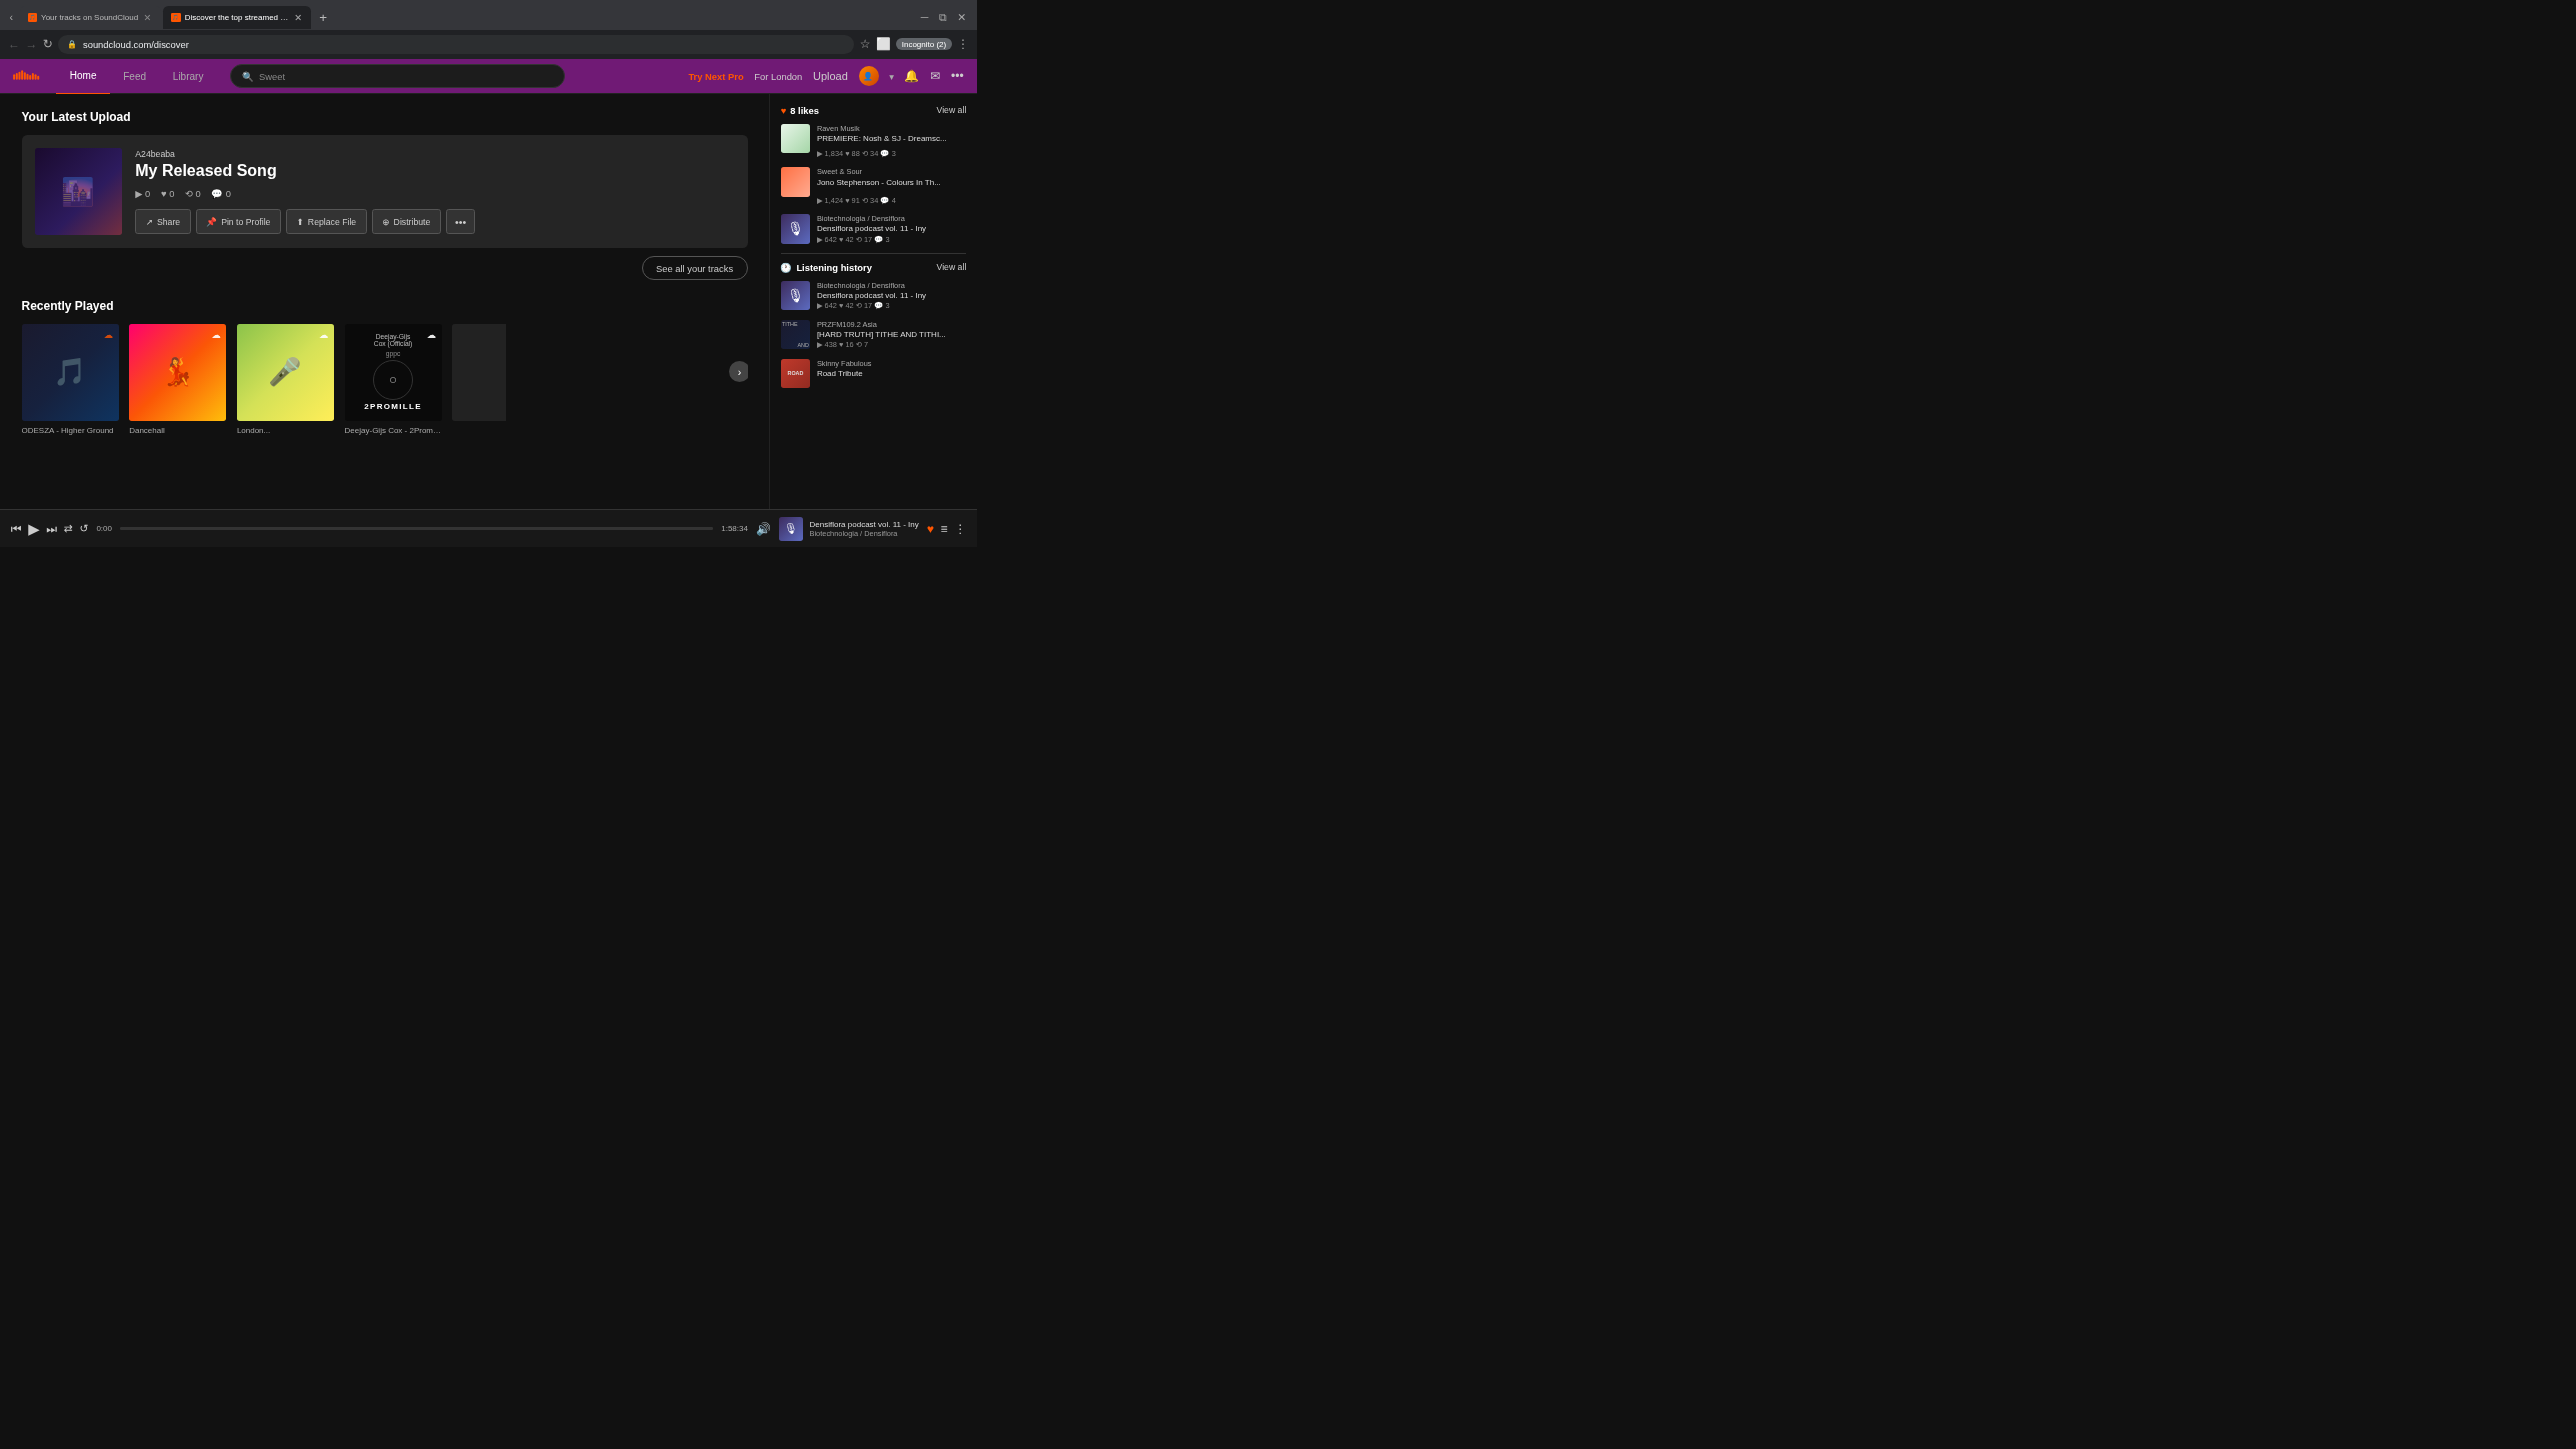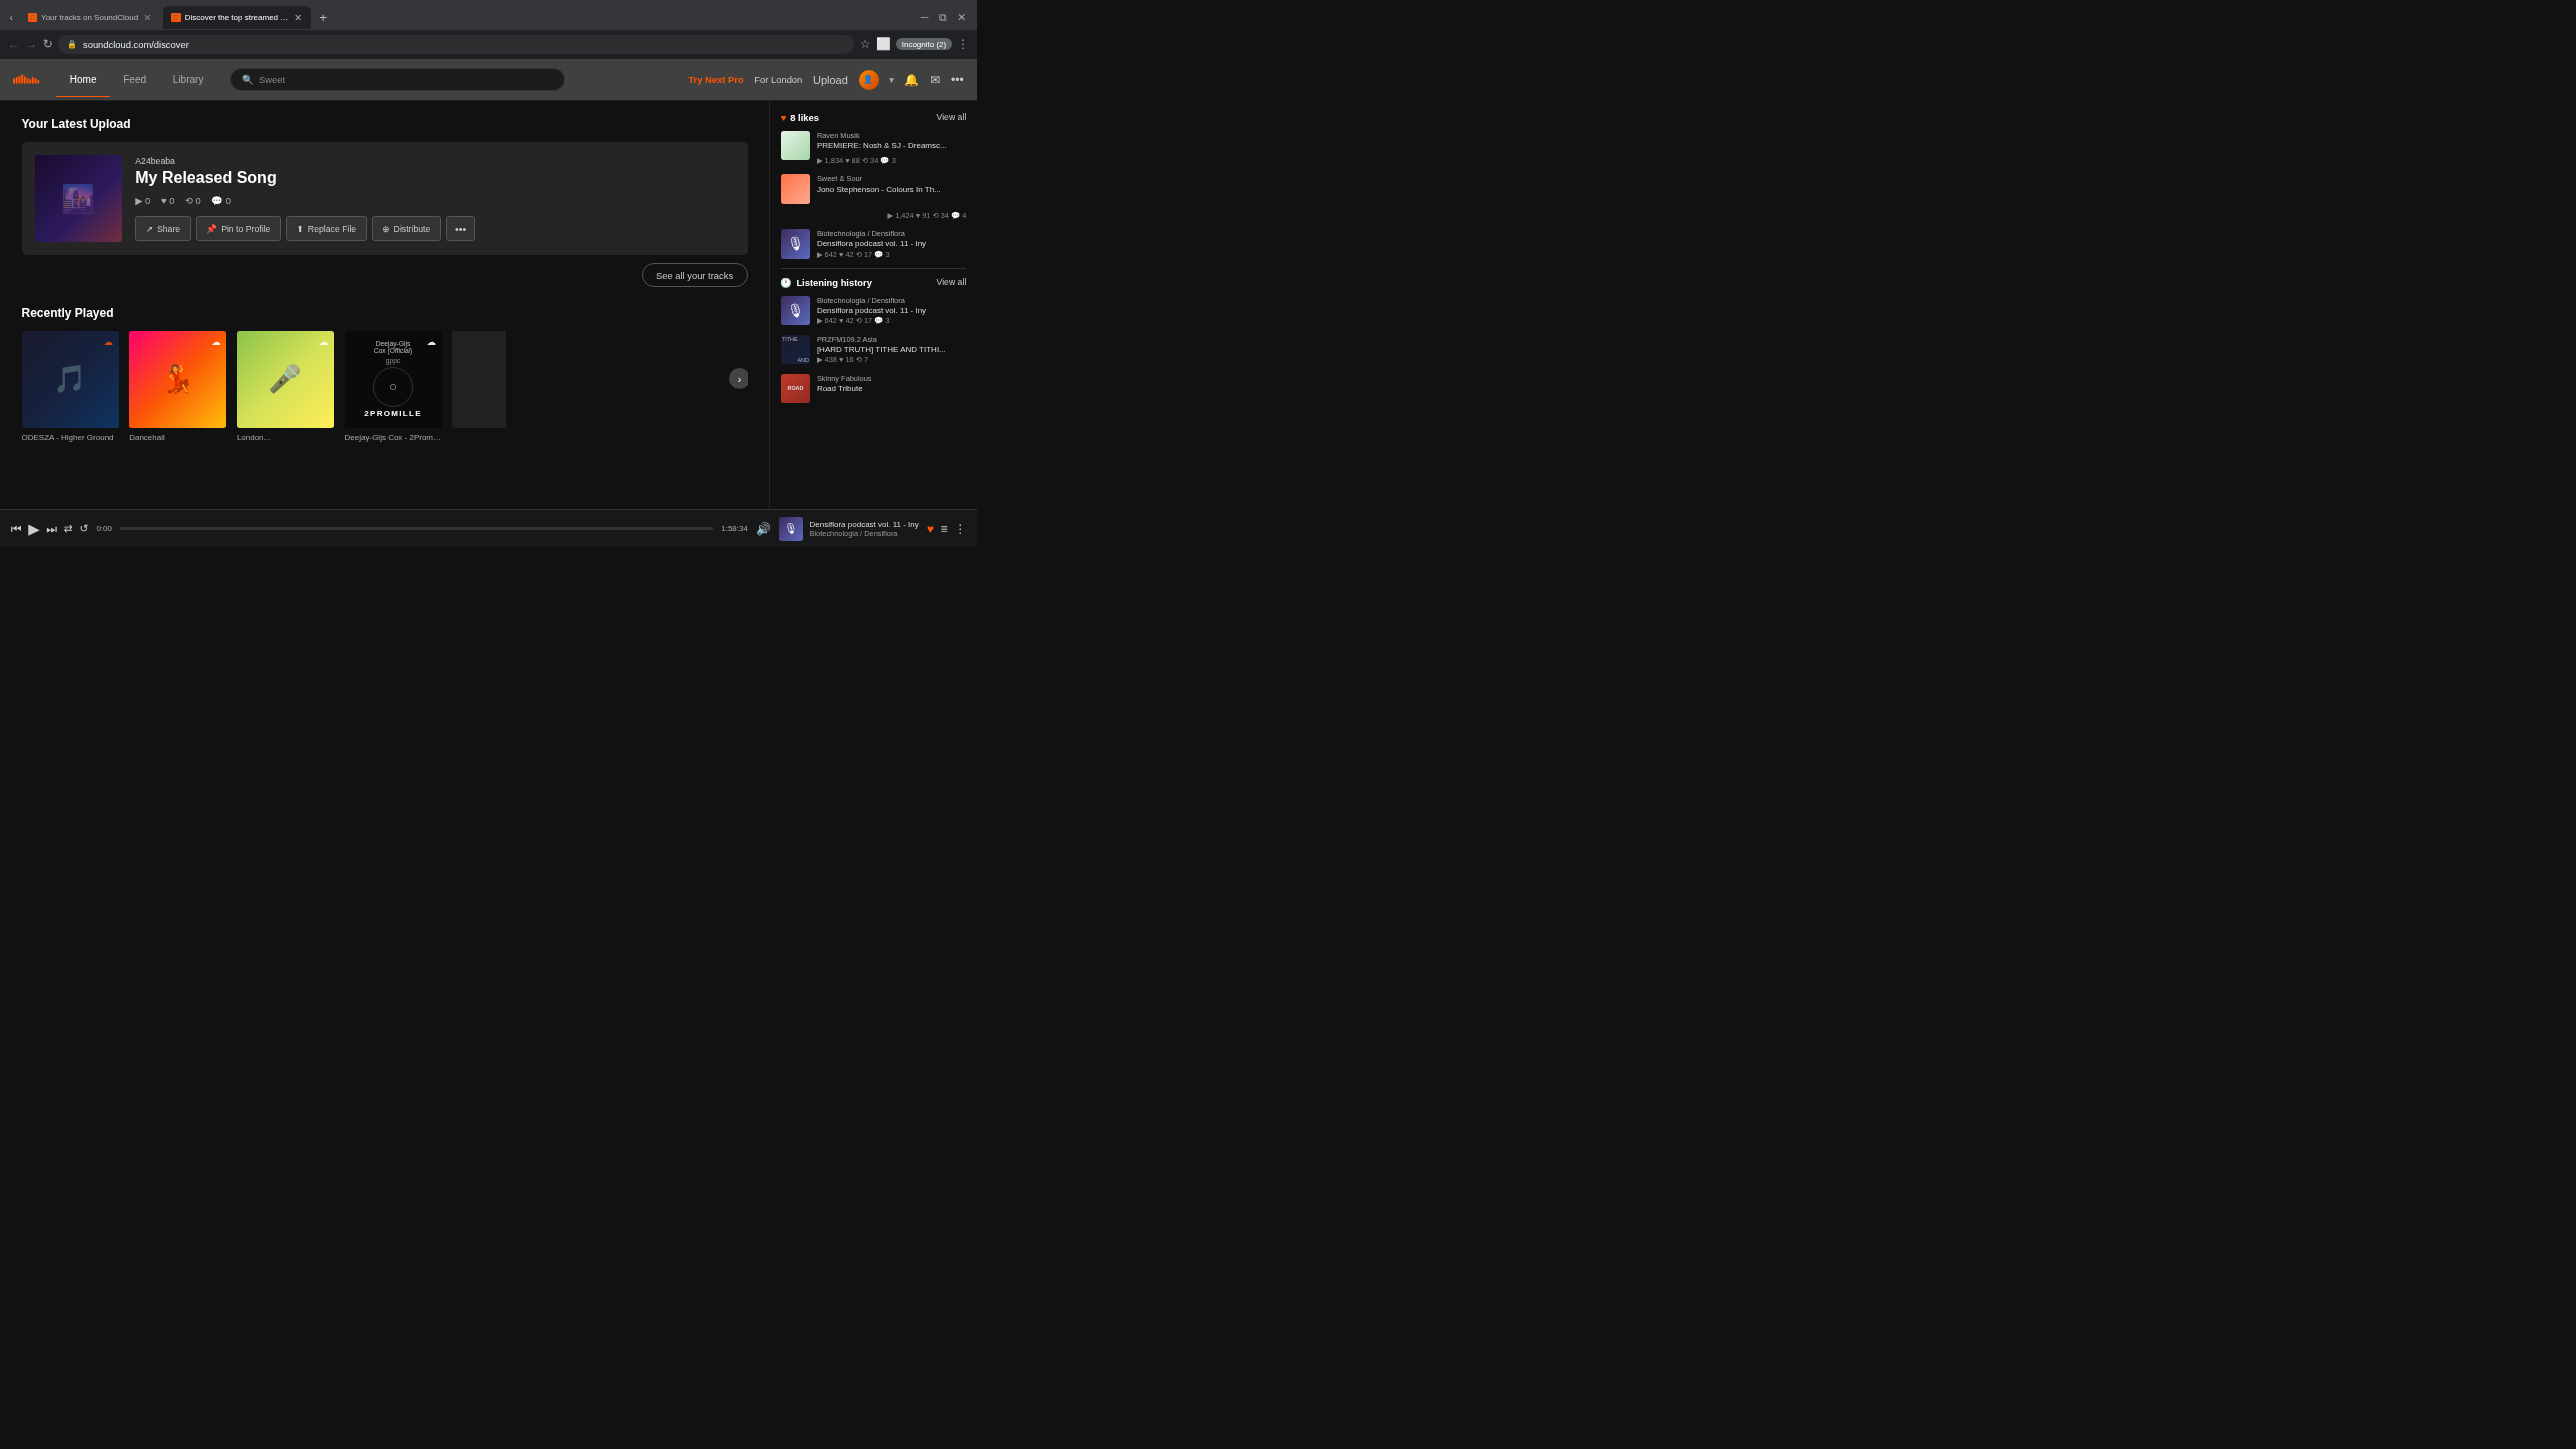--- a/index.html
+++ b/index.html
@@ -46,21 +46,21 @@
 
     <button style="background:none;border:none;color:#aaa;font-size:12px;cursor:pointer;">☆</button>
     <button style="background:none;border:none;color:#aaa;font-size:12px;cursor:pointer;">⬜</button>
     <span style="background:#5f6368;color:#fff;font-size:8px;padding:1.3px 5.4px;border-radius:8px;cursor:pointer;">Incognito (2)</span>
     <button style="background:none;border:none;color:#aaa;font-size:12px;cursor:pointer;">⋮</button>
   </div>
 </div>
 
 <div style="background:#111;height:calc(547px - 59px);display:flex;flex-direction:column;">
 
-  <div style="background:#404040;border-bottom:0.7px solid #222;display:flex;align-items:center;padding:0 13.4px;height:42px;flex-shrink:0;">
+  <div style="background:#701a75;border-bottom:0.7px solid #222;display:flex;align-items:center;padding:0 13.4px;height:35px;flex-shrink:0;">
 
     <div style="display:flex;align-items:center;margin-right:16px;cursor:pointer;">
       <svg width="27" height="13.4" viewBox="0 0 40 20" fill="none">
         <rect x="0" y="8" width="3" height="8" rx="1.5" fill="#f50"></rect>
         <rect x="4" y="6" width="3" height="10" rx="1.5" fill="#f50"></rect>
         <rect x="8" y="4" width="3" height="12" rx="1.5" fill="#f50"></rect>
         <rect x="12" y="2" width="3" height="14" rx="1.5" fill="#f50"></rect>
         <rect x="16" y="5" width="3" height="11" rx="1.5" fill="#f50"></rect>
         <rect x="20" y="7" width="3" height="9" rx="1.5" fill="#f50"></rect>
         <rect x="24" y="9" width="3" height="7" rx="1.5" fill="#f50"></rect>
@@ -221,21 +221,21 @@
             <div style="font-size:8px;color:#ddd;overflow:hidden;text-overflow:ellipsis;white-space:nowrap;">PREMIERE: Nosh &amp; SJ - Dreamsc...</div>
             <div style="font-size:7.4px;color:#888;margin-top:6px;">▶ 1,834 ♥ 88 ⟲ 34 💬 3</div>
           </div>
         </div>
 
         <div style="display:flex;gap:6.7px;margin-bottom:9.4px;align-items:flex-start;cursor:pointer;">
           <div style="width:29.5px;height:29.5px;border-radius:2.7px;flex-shrink:0;background:linear-gradient(135deg,#ff7043,#ffab91);"></div>
           <div style="flex:1;overflow:hidden;">
             <div style="font-size:7.4px;color:#aaa;margin-bottom:1.3px;">Sweet &amp; Sour</div>
             <div style="font-size:8px;color:#ddd;overflow:hidden;text-overflow:ellipsis;white-space:nowrap;">Jono Stephenson - Colours In Th...</div>
-            <div style="font-size:7.4px;color:#888;margin-top:17px;text-align:right;">▶ 1,424 ♥ 91 ⟲ 34 💬 4</div>
+            <div style="font-size:7.4px;color:#888;margin-top:9px;">▶ 1,424 ♥ 91 ⟲ 34 💬 4</div>
           </div>
         </div>
 
         <div style="display:flex;gap:6.7px;margin-bottom:9.4px;align-items:flex-start;cursor:pointer;">
           <div style="width:29.5px;height:29.5px;border-radius:2.7px;flex-shrink:0;background:linear-gradient(135deg,#5c6bc0,#9fa8da);overflow:hidden;position:relative;">
             <div style="width:100%;height:100%;background:linear-gradient(135deg,#3d2c5e,#5c6bc0);display:flex;align-items:center;justify-content:center;font-size:13.4px;">🎙</div>
           </div>
           <div style="flex:1;overflow:hidden;">
             <div style="font-size:7.4px;color:#aaa;margin-bottom:1.3px;">Biotechnologia / Densiflora</div>
             <div style="font-size:8px;color:#ddd;overflow:hidden;text-overflow:ellipsis;white-space:nowrap;">Densiflora podcast vol. 11 - Iny</div>

